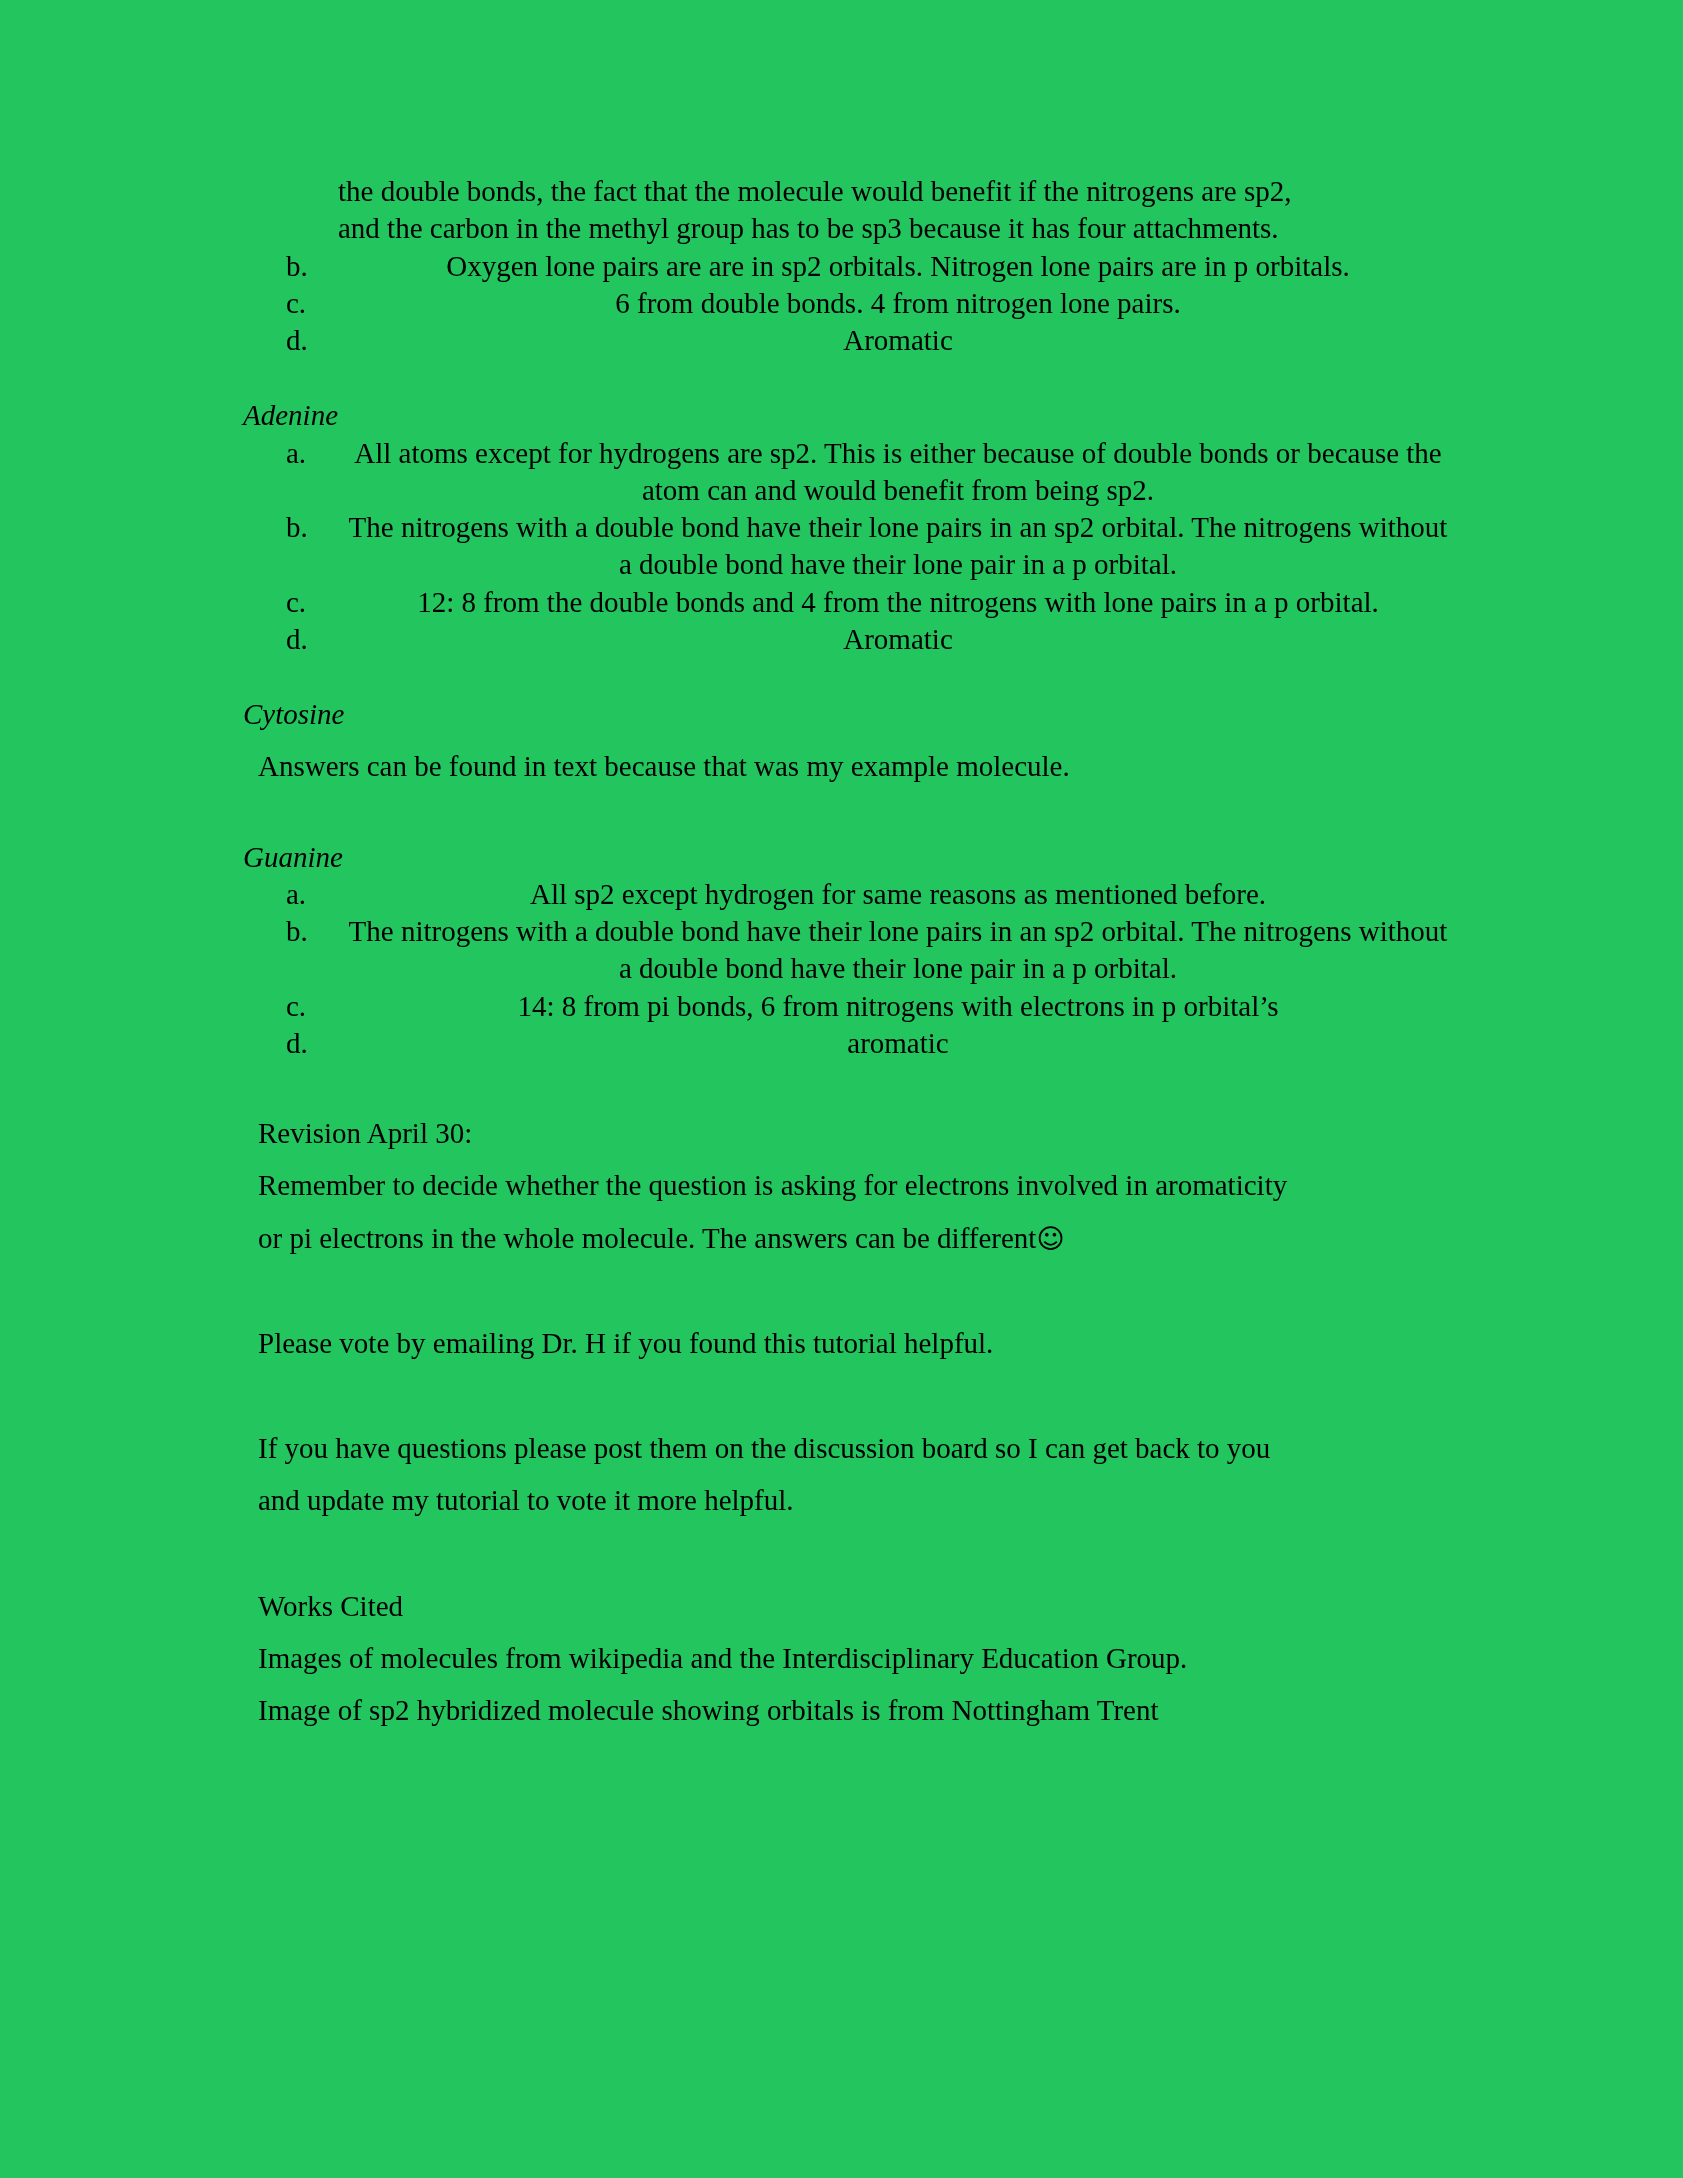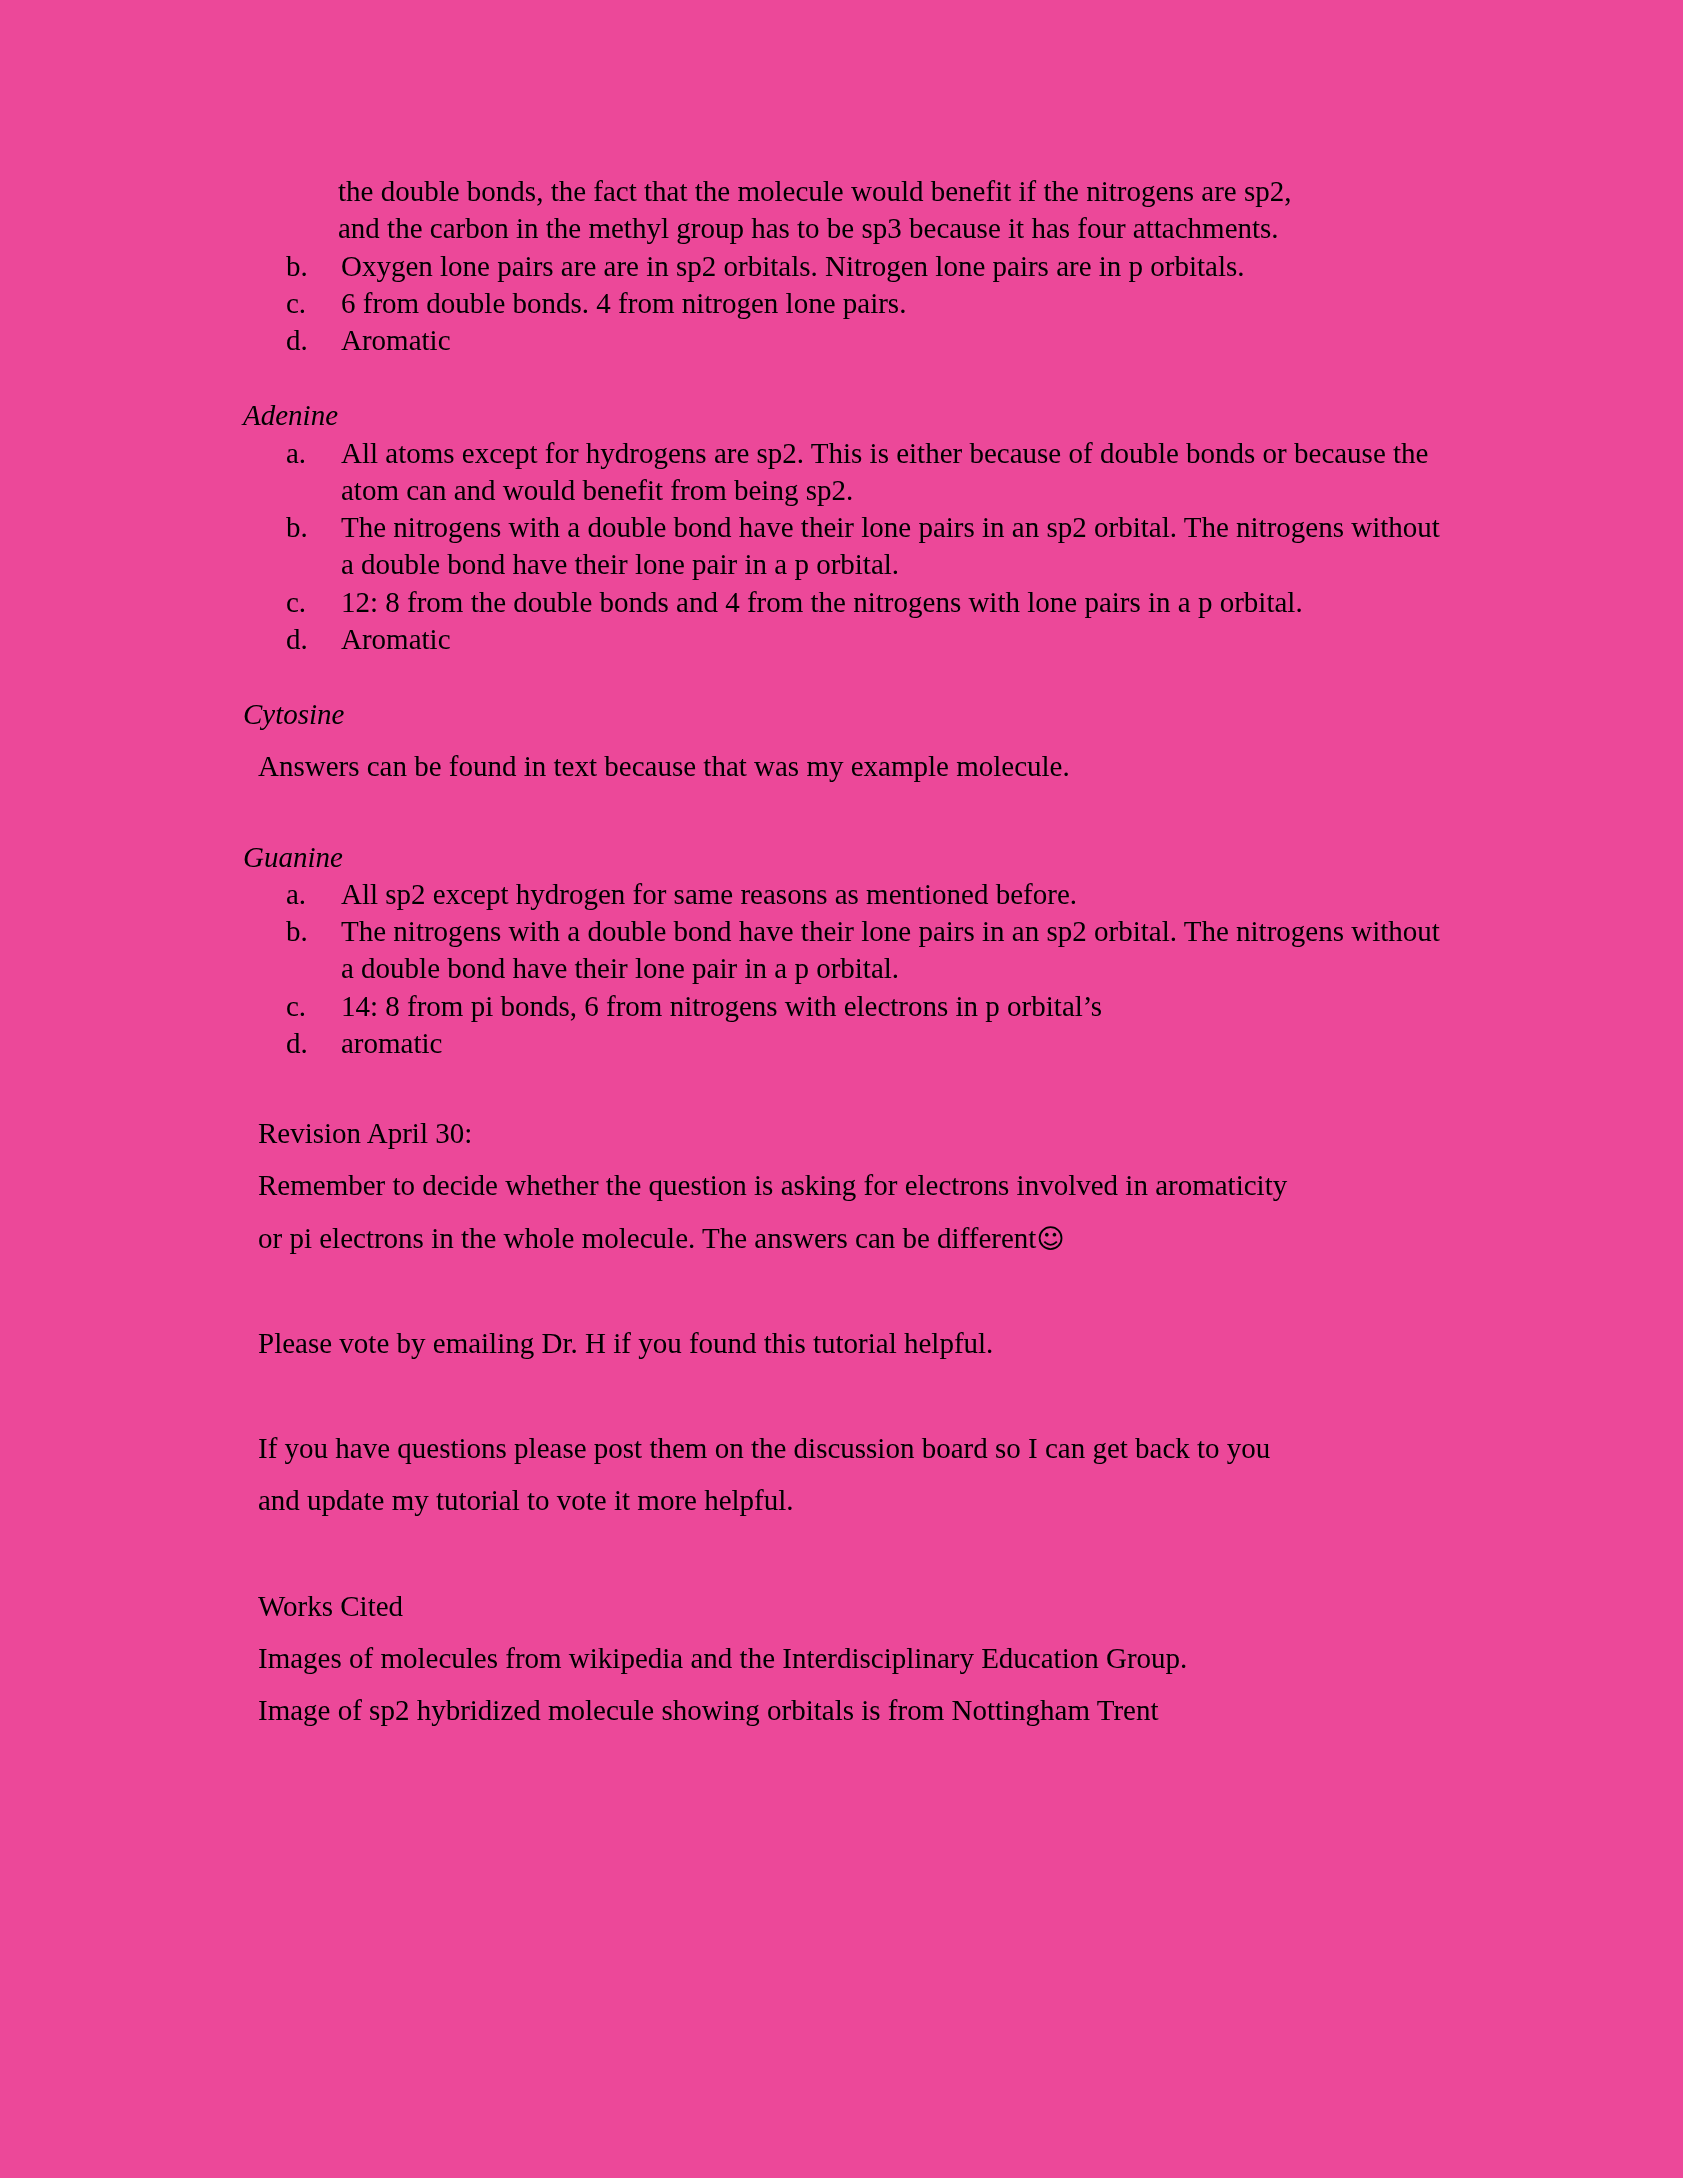--- a/index.html
+++ b/index.html
@@ -13,21 +13,21 @@
     height: 2178px;
     font-family: "Liberation Serif", "DejaVu Serif", serif;
     color: #000000;
     -webkit-font-smoothing: antialiased;
   }
 
   .page {
     position: relative;
     width: 1683px;
     height: 2178px;
-    background: #ec4899;
+    background: #22c55e;
     box-sizing: border-box;
     padding: 173px 228px 0 243px;
   }
 
   .doc-body {
     font-size: 29px;
     line-height: 1.285;
   }
 
   
@@ -67,20 +67,21 @@
   }
   .letter {
     flex: 0 0 auto;
     width: 55px;
     margin-left: 43px;
     text-align: left;
   }
   .item-text {
     flex: 1 1 auto;
     margin: 0;
+    text-align: center;
   }
 
   .smiley {
     font-family: "DejaVu Sans", sans-serif;
     font-size: 27px;
     line-height: 1;
   }
 </style>
 </head>
 <body>

